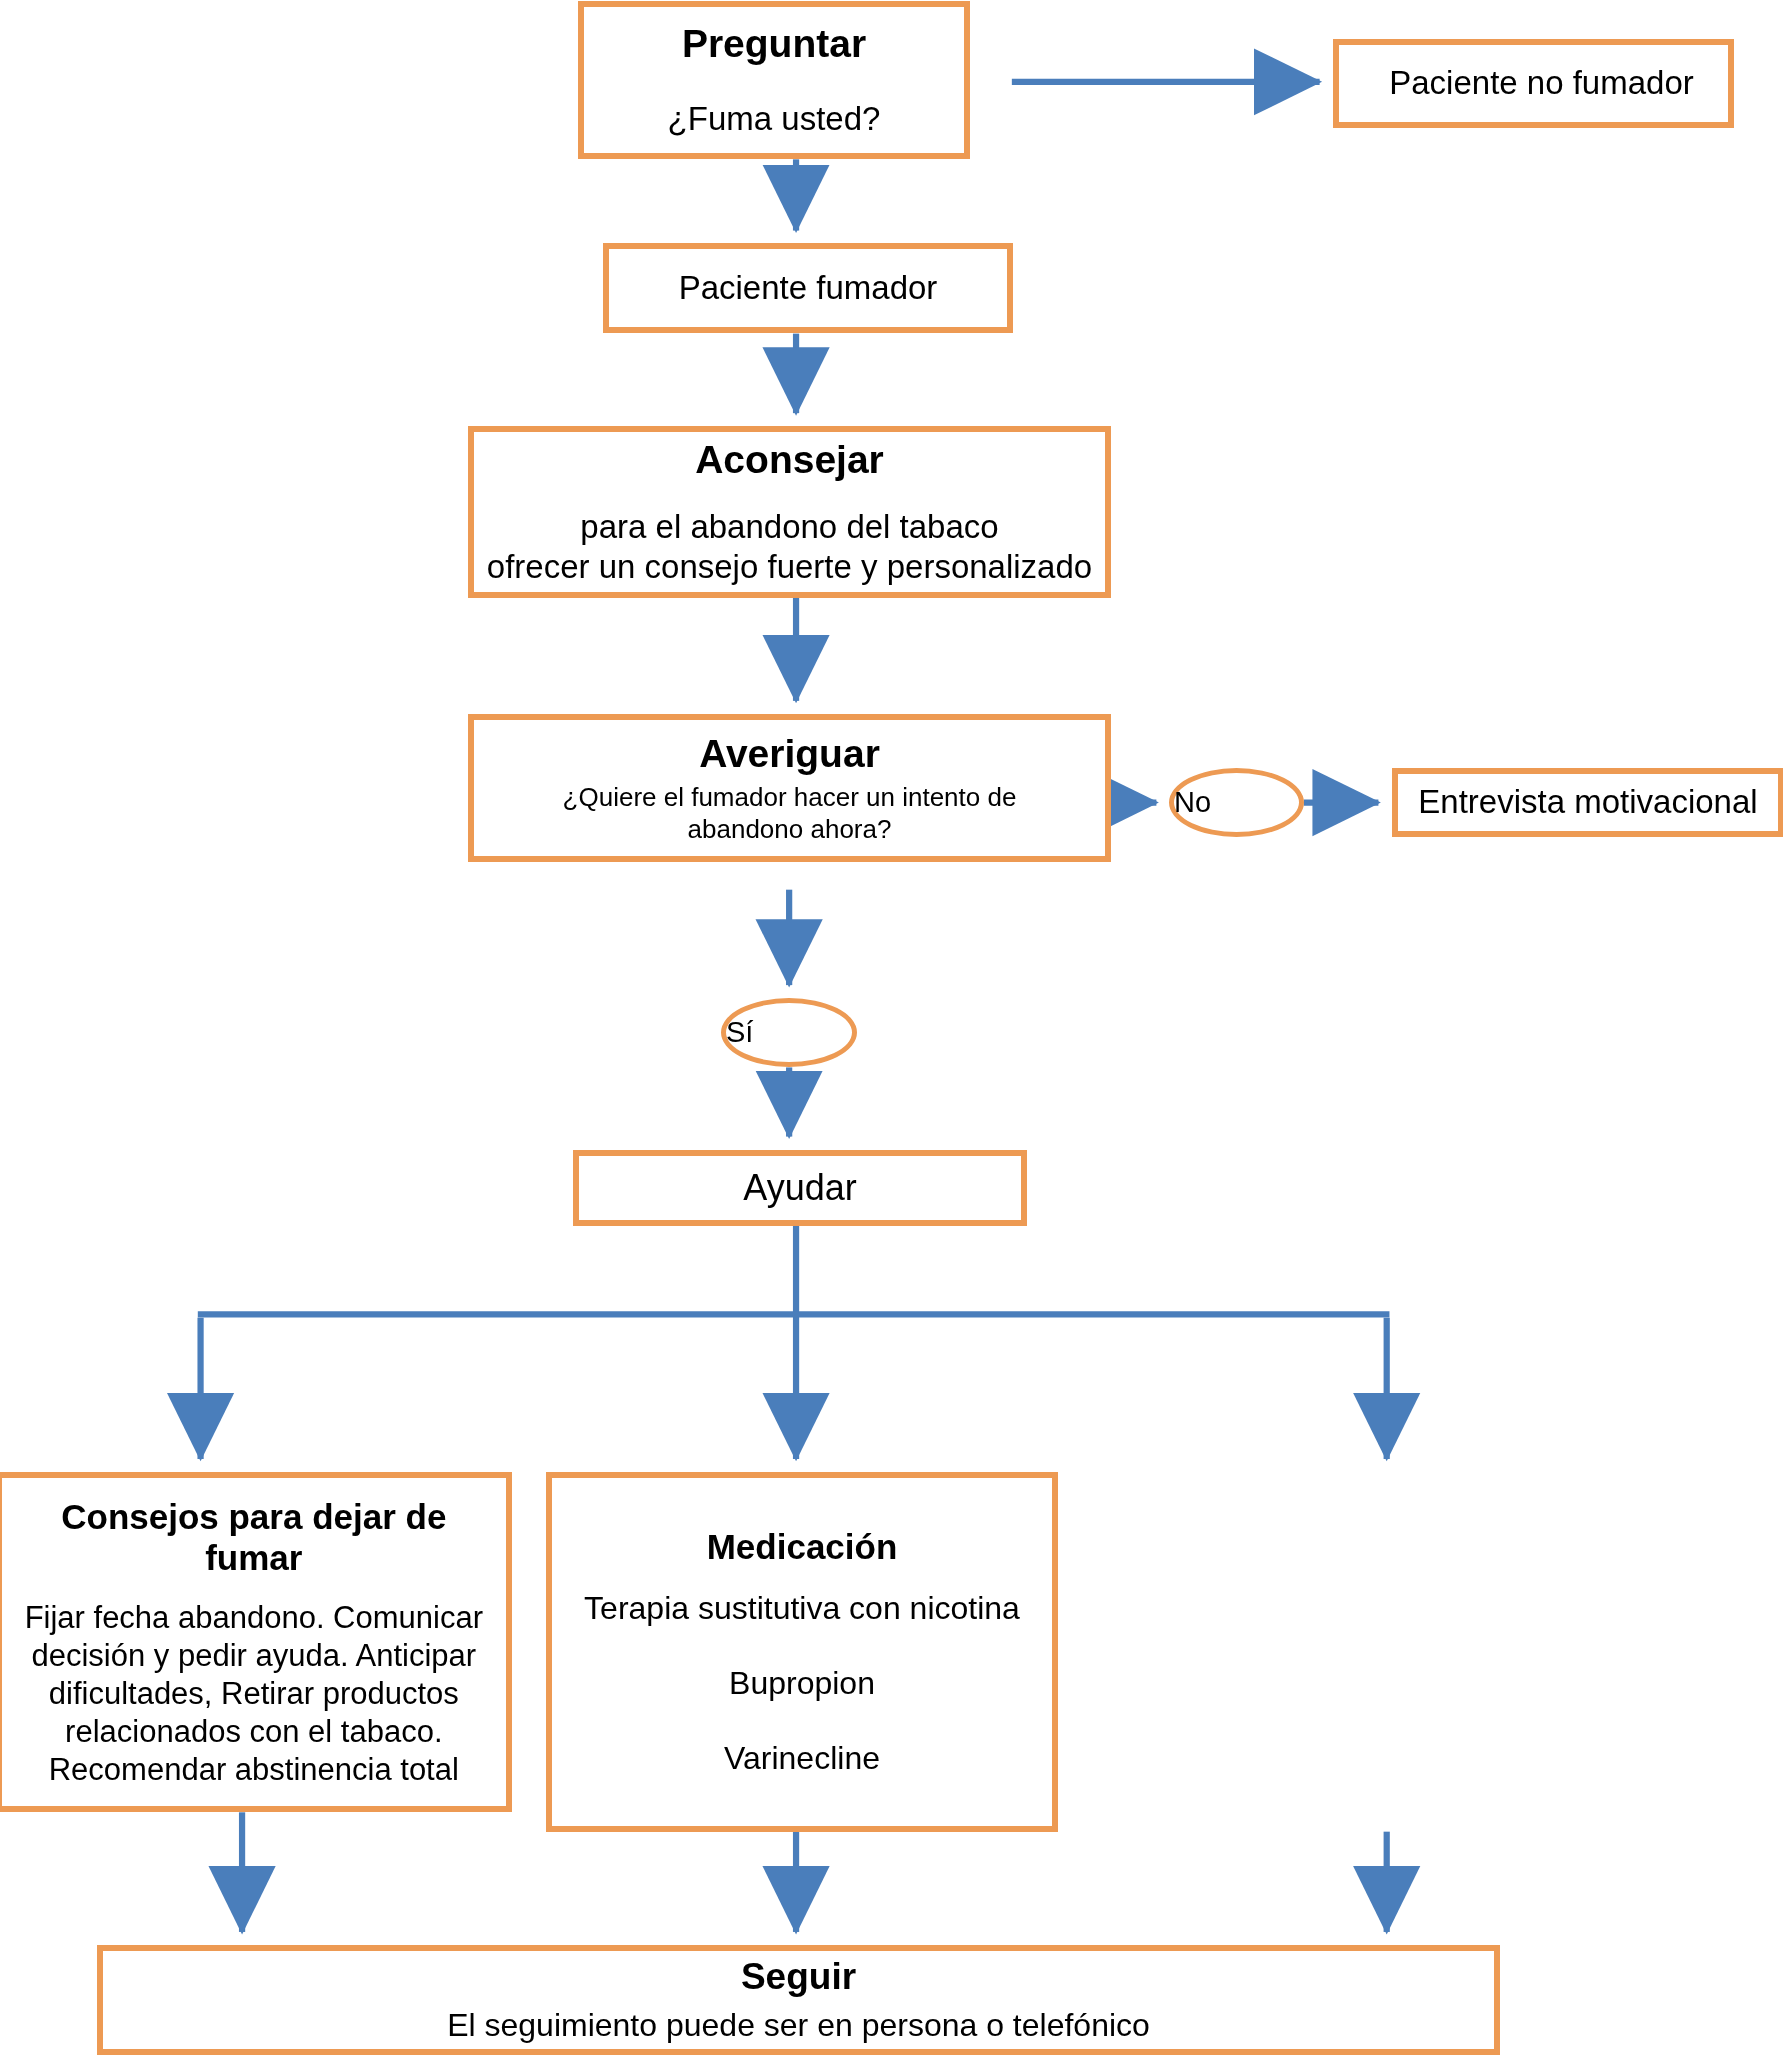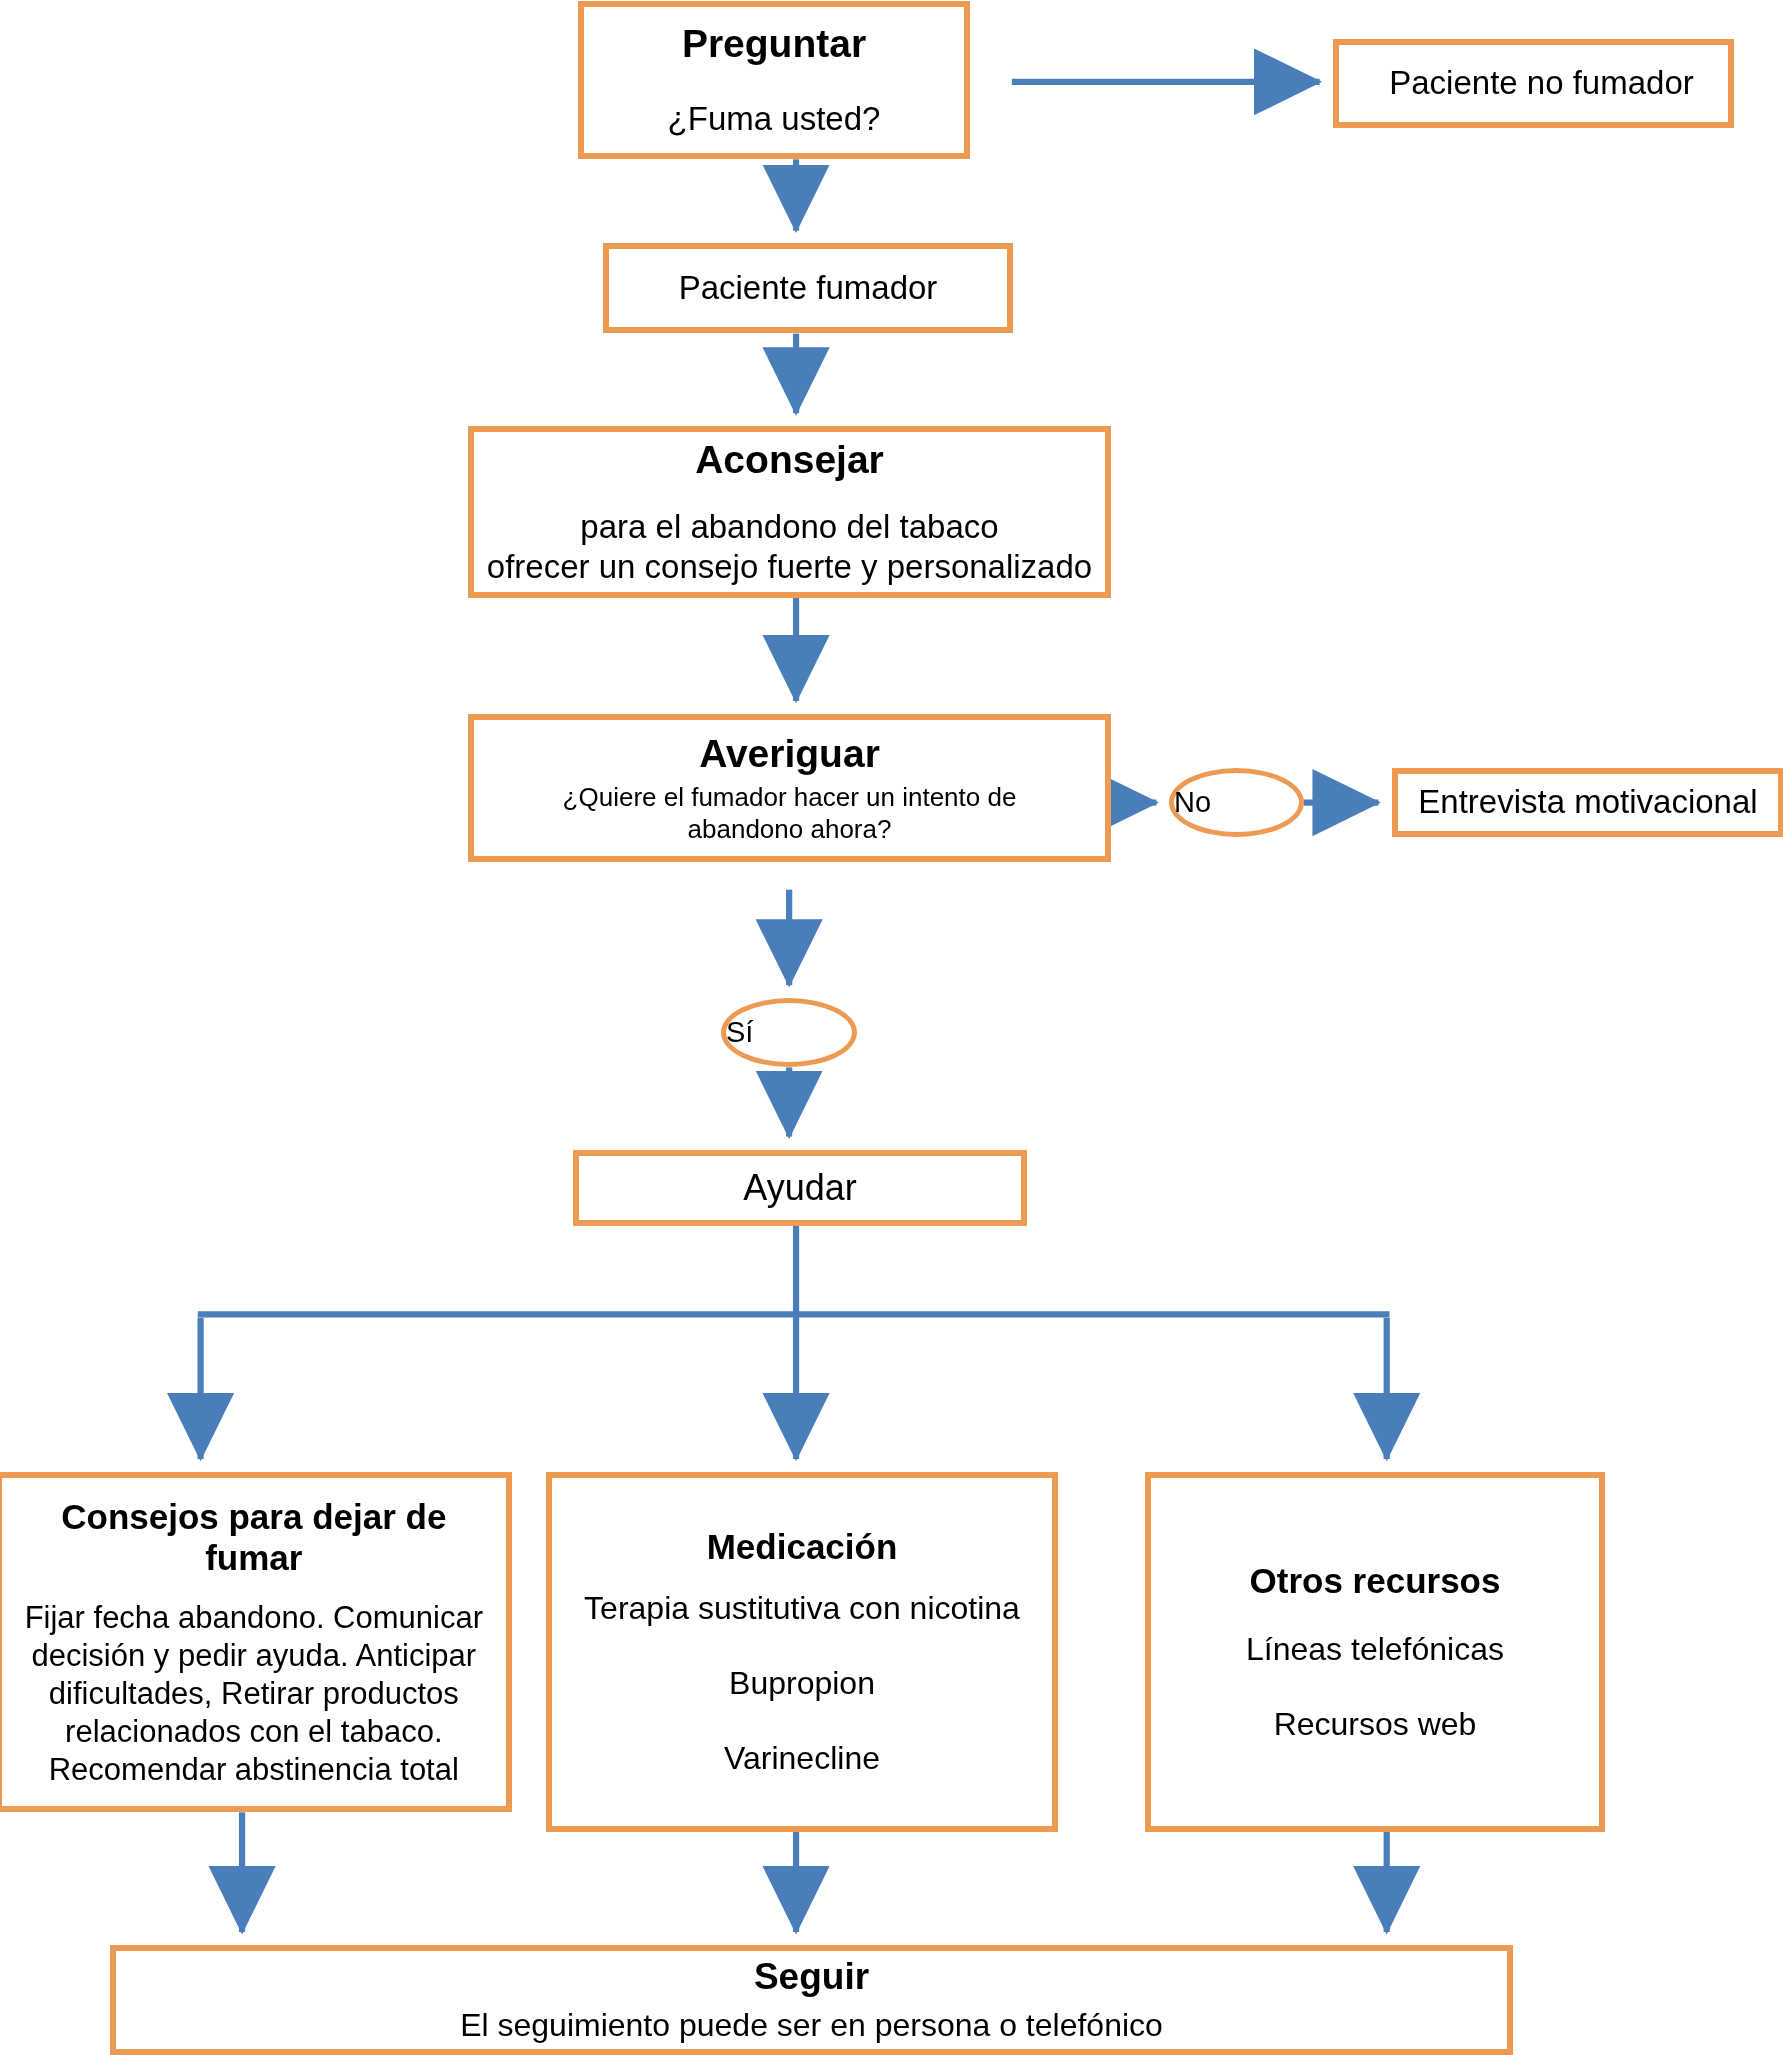--- a/index.html
+++ b/index.html
@@ -94,21 +94,21 @@
   #n-medicacion  { left: 546px;  top: 1472px; width: 512px;  height: 360px;  }
   #n-medicacion .title { font-size: 35px; margin-bottom: 22px; }
   #n-medicacion .body  { font-size: 32px; }
   #n-medicacion .body + .body { margin-top: 36px; }
 
   #n-otros       { left: 1145px; top: 1472px; width: 460px;  height: 360px;  }
   #n-otros .title { font-size: 35px; margin-bottom: 29px; }
   #n-otros .body  { font-size: 32px; }
   #n-otros .body + .body { margin-top: 36px; }
 
-  #n-seguir      { left: 110px;  top: 1945px; width: 1403px; height: 110px;  }
+  #n-seguir      { left: 97px;  top: 1945px; width: 1403px; height: 110px;  }
   #n-seguir .title { font-size: 37px; margin-bottom: 8.3px; }
   #n-seguir .body  { font-size: 32px; }
 </style>
 </head>
 <body>
 
 <div id="canvas">
 
   <svg class="edges" viewBox="0 0 2578 2972">
     <defs>
@@ -197,25 +197,20 @@
     <div class="body">Fijar fecha abandono. Comunicar decisión y pedir ayuda. Anticipar dificultades, Retirar productos relacionados con el tabaco. Recomendar abstinencia total</div>
   </div>
 
   <div class="node" id="n-medicacion">
     <div class="title">Medicación</div>
     <div class="body">Terapia sustitutiva con nicotina</div>
     <div class="body">Bupropion</div>
     <div class="body">Varinecline</div>
   </div>
 
-  <div class="node" id="n-otros">
-    <div class="title">Otros recursos</div>
-    <div class="body">Líneas telefónicas</div>
-    <div class="body">Recursos web</div>
-  </div>
 
   <div class="node" id="n-seguir">
     <div class="title">Seguir</div>
     <div class="body">El seguimiento puede ser en persona o telefónico</div>
   </div>
 
 </div>
 
 
 </body></html>

